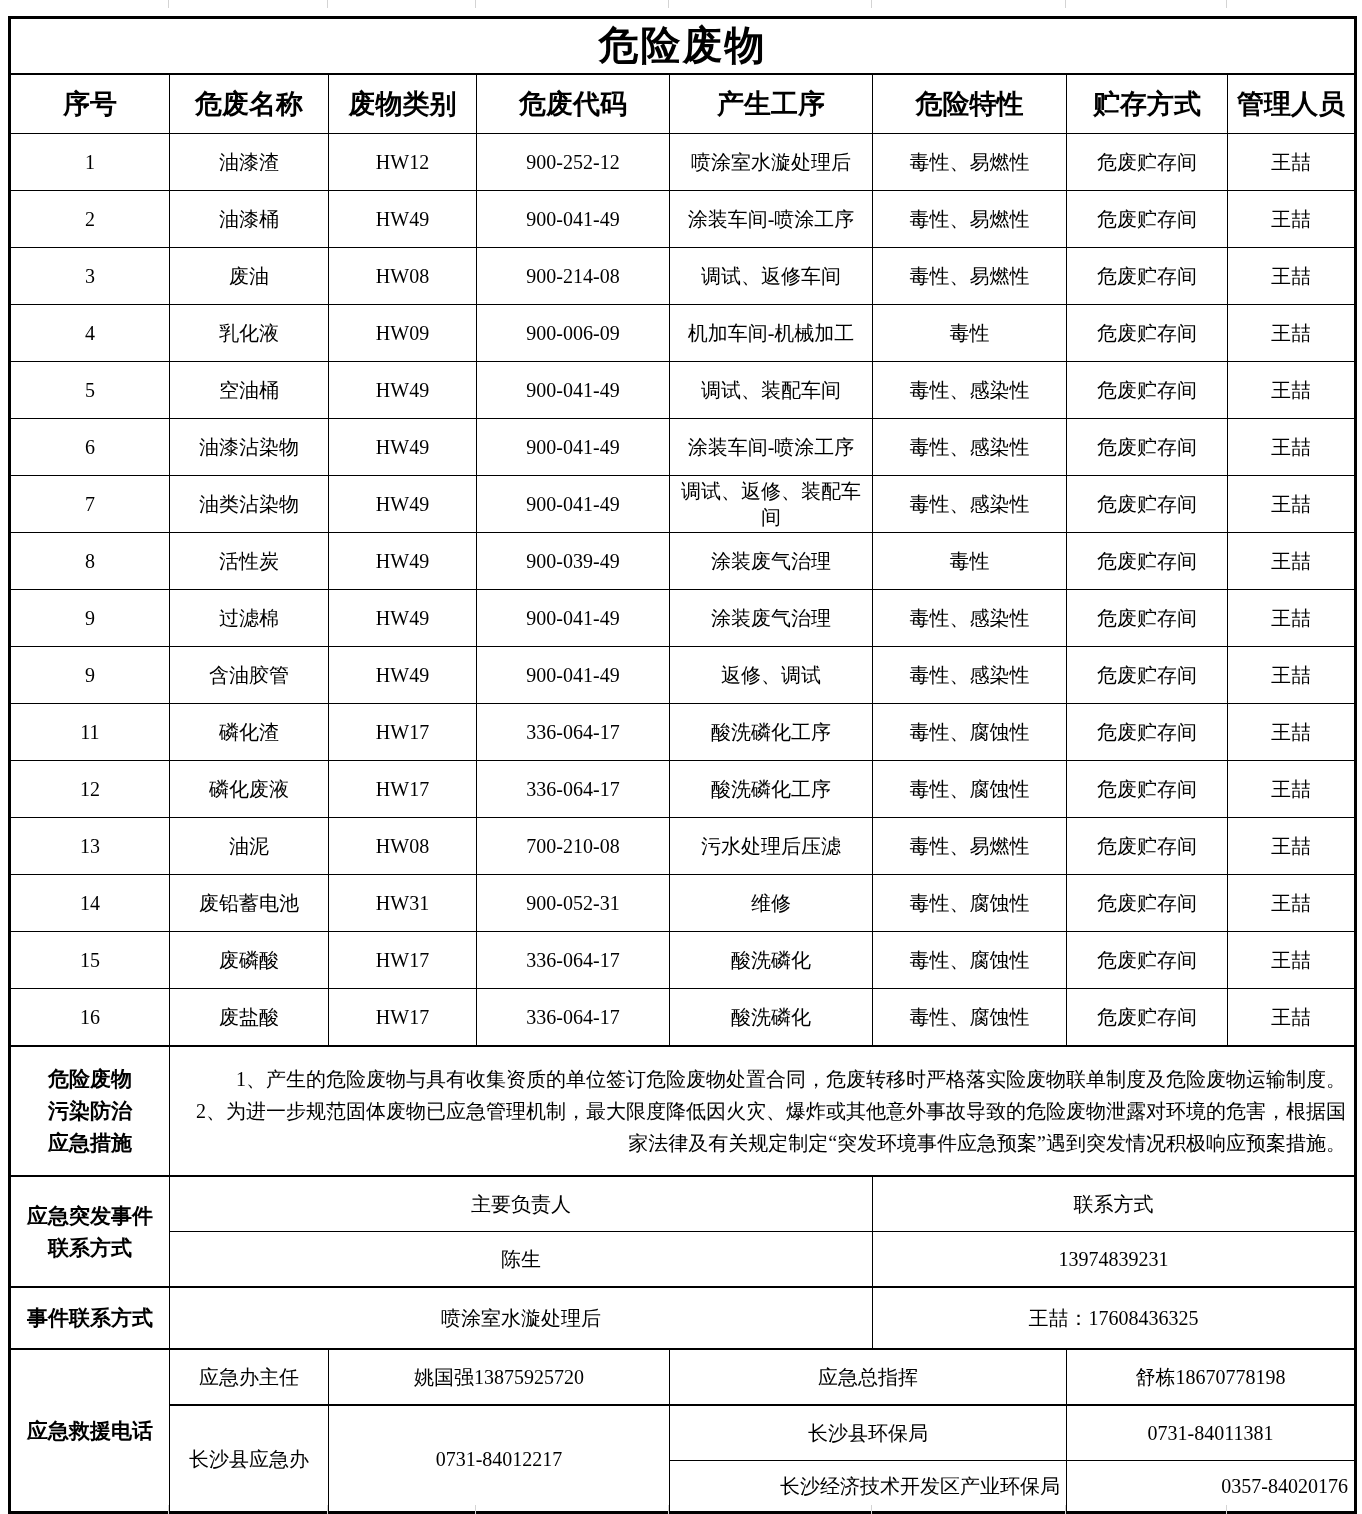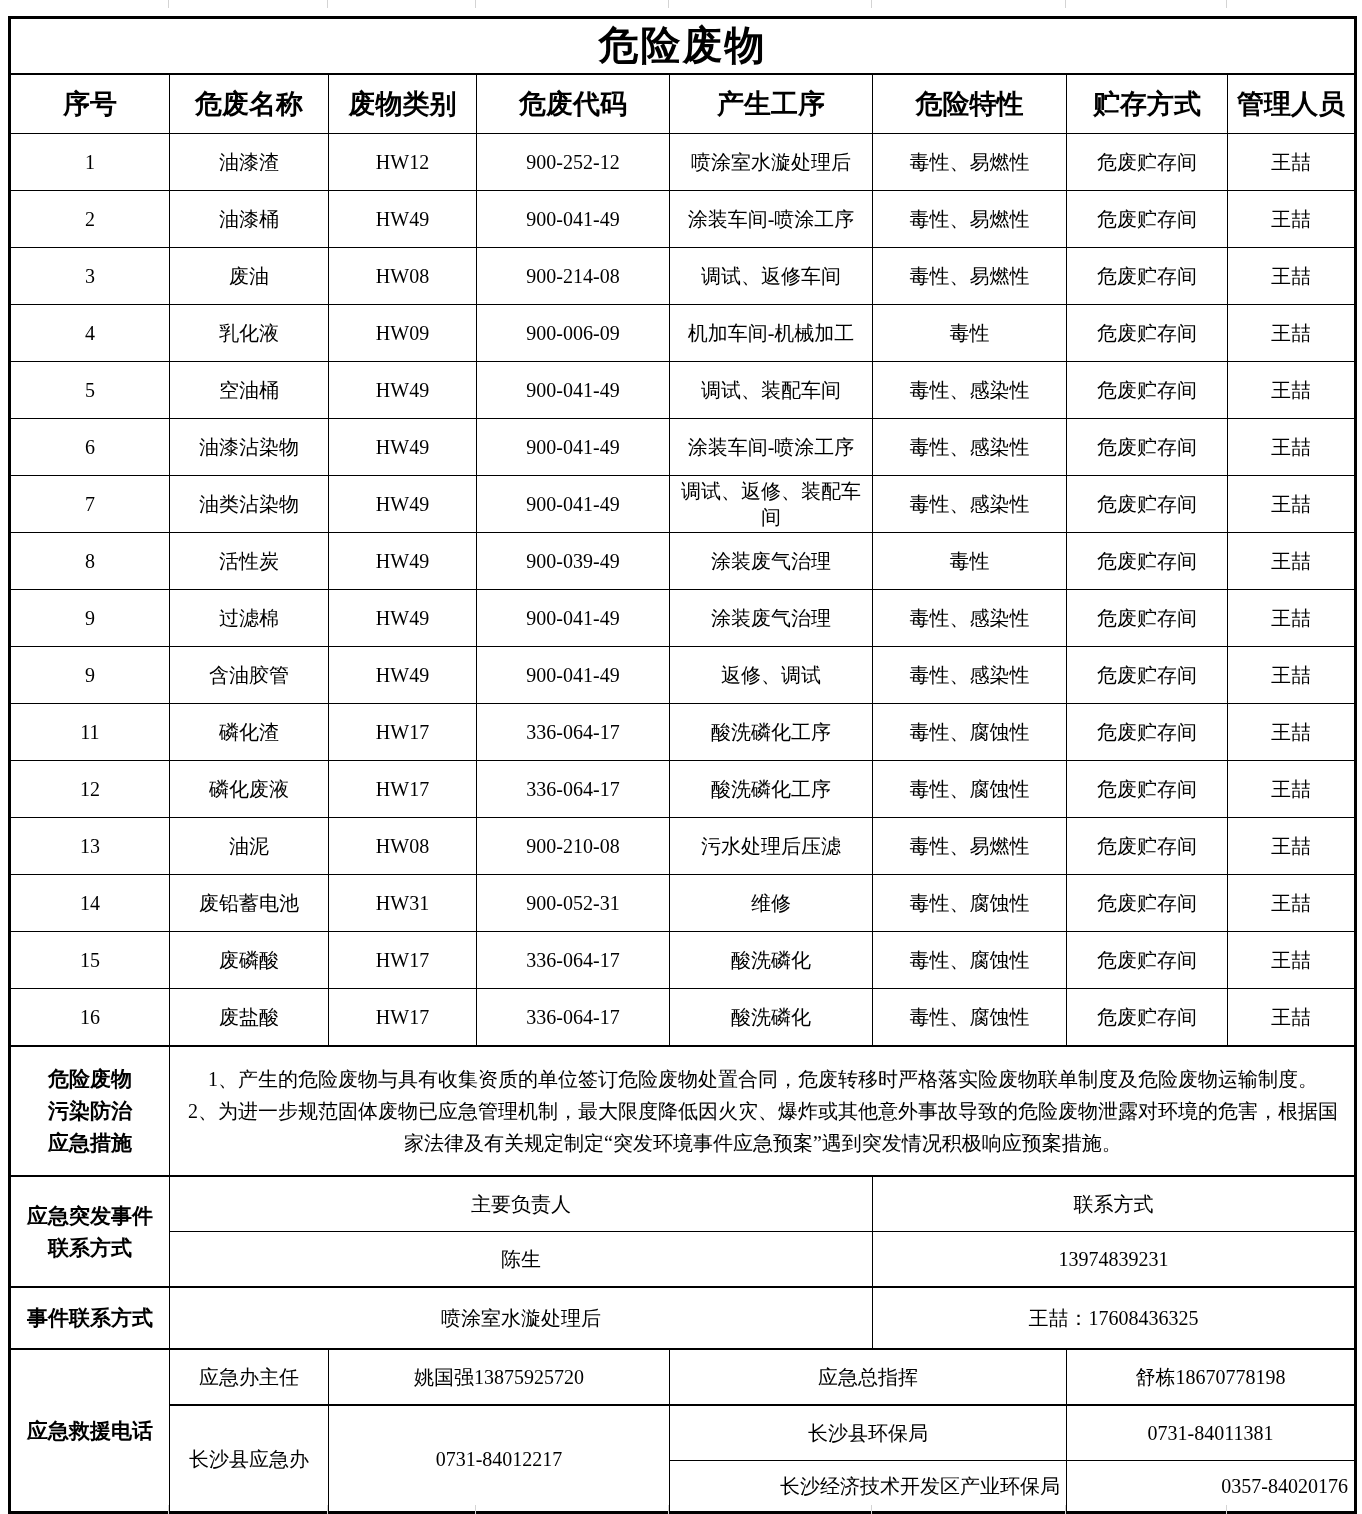--- a/index.html
+++ b/index.html
@@ -25,21 +25,21 @@
   .title-cell{
     font-size:40px;font-weight:bold;height:50px;
     border-bottom:2px solid #000;letter-spacing:2px;
   }
   thead th{font-size:27px;font-weight:bold;height:54px;}
   tbody.main td{height:52px;}
   .thick-top td{border-top:2px solid #000;}
   .label-cell{font-weight:bold;font-size:21px;line-height:32px;}
   .sec-a td{height:124px;}
   .sec-a .content{
-    text-align:center;font-size:20px;line-height:32px;
+    text-align:right;font-size:20px;line-height:32px;
     padding-left:10px;padding-right:8px;
   }
   .sec-b td{height:50px;margin-top:22px;}
   .sec-c td{height:56px;margin-top:42px;}
   .sec-d1 td{height:50px;font-family:Liberation Serif, serif;}
   .sec-d2 td{height:50px;}
   .sec-d3 td{height:46px;text-align:right;}
   .gridstub{position:absolute;width:1px;background:#d4d4d4;}
   .stub-top{top:0;height:8px;}
   .stub-bottom{top:1505px;height:9px;}
@@ -202,21 +202,21 @@
         <td>336-064-17</td>
         <td>酸洗磷化工序</td>
         <td>毒性、腐蚀性</td>
         <td>危废贮存间</td>
         <td>王喆</td>
       </tr>
       <tr>
         <td>13</td>
         <td>油泥</td>
         <td>HW08</td>
-        <td>900-210-08</td>
+        <td>700-210-08</td>
         <td>污水处理后压滤</td>
         <td>毒性、易燃性</td>
         <td>危废贮存间</td>
         <td>王喆</td>
       </tr>
       <tr>
         <td>14</td>
         <td>废铅蓄电池</td>
         <td>HW31</td>
         <td>900-052-31</td>

